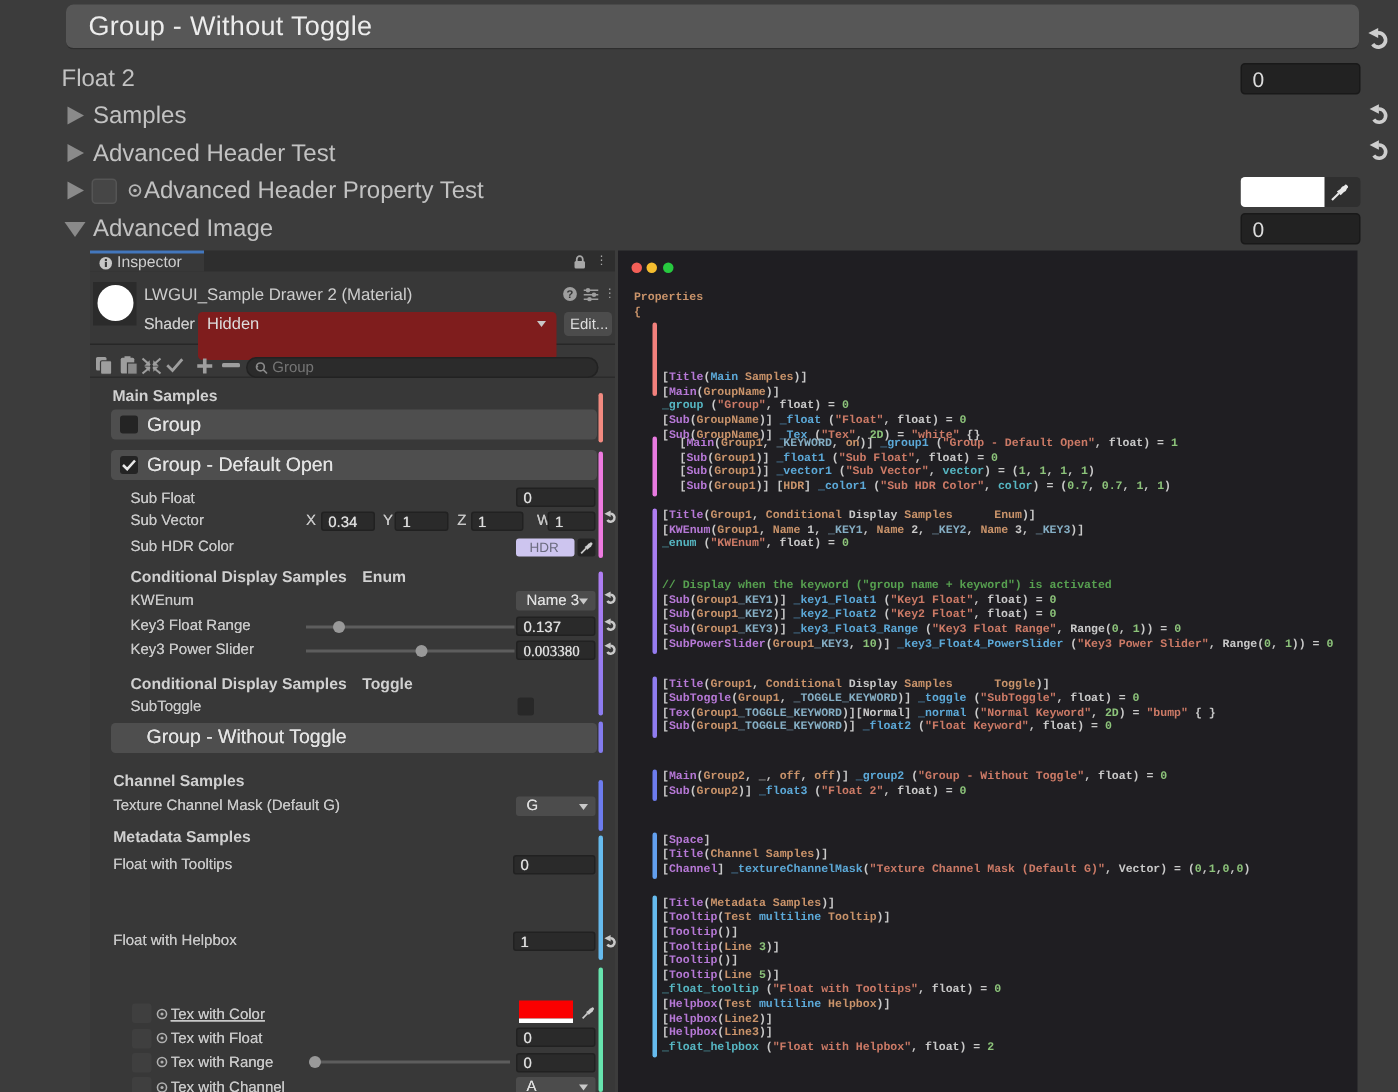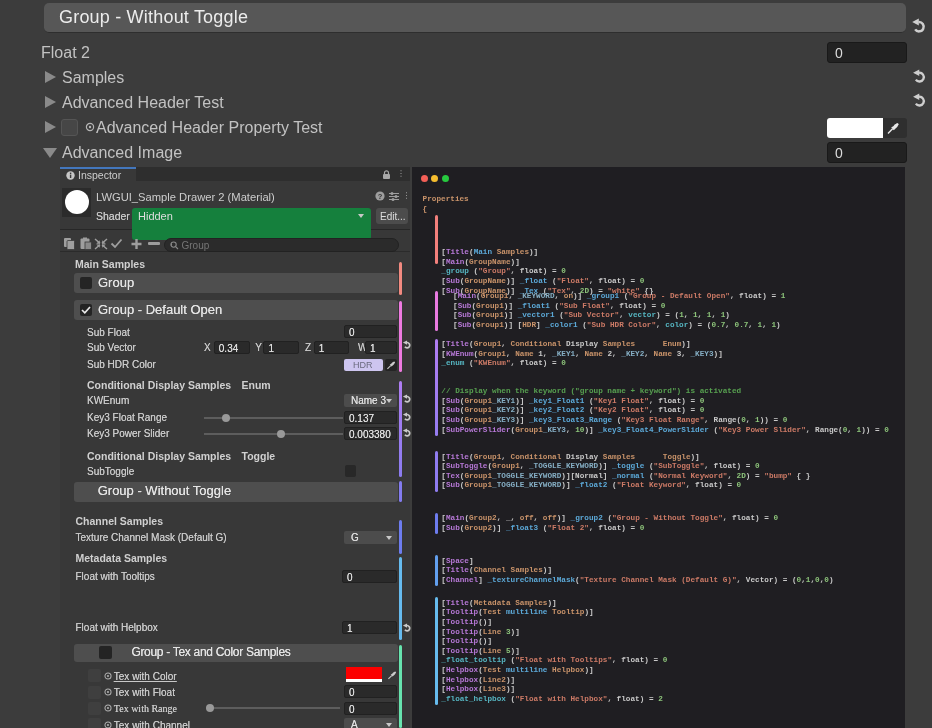--- a/index.html
+++ b/index.html
@@ -114,21 +114,21 @@
   <text x="5" y="7.8" font-size="7.5" font-weight="bold" fill="#333" text-anchor="middle" font-family="Liberation Sans">?</text>
  </svg>
  <svg class="abs" style="left:329px;top:24.5px" width="10" height="9" viewBox="0 0 10 9">
   <path d="M0 1.5 H10 M0 4.5 H10 M0 7.5 H10" stroke="#9e9e9e" stroke-width="1.1"></path>
   <circle cx="3" cy="1.5" r="1.5" fill="#9e9e9e"></circle>
       <circle cx="7" cy="4.5" r="1.5" fill="#9e9e9e"></circle>
       <circle cx="4" cy="7.5" r="1.5" fill="#9e9e9e"></circle>
  </svg>
  <div class="abs" style="left:342.5px;top:24px;color:#a8a8a8;font-size:8px;">⋮</div>
  <div class="abs lbl" style="left:36px;top:42.5px;font-size:10.5px;">Shader</div>
- <div class="abs" style="left:72px;top:41px;width:239px;height:32px;background:#15803d;border-radius:3px;">
+ <div class="abs" style="left:72px;top:41px;width:239px;height:32px;background:#7f1d1d;border-radius:3px;">
    <span class="abs" style="left:6px;top:2px;font-size:11px;color:#dedede;">Hidden</span>
    <div class="darr" style="top:6px;right:7px;"></div>
  </div>
  <div class="abs" style="left:316px;top:41px;width:32px;height:16px;background:#4c4c4c;border-radius:3px;">
    <span class="abs" style="left:4px;top:2.5px;font-size:10px;color:#dedede;">Edit...</span>
  </div>
 
  <div class="abs" style="left:0;top:63px;width:350px;height:22px;border-bottom:1px solid #2b2b2b;box-sizing:border-box;"></div>
  <svg class="abs" style="left:3px;top:70px" width="13" height="13" viewBox="0 0 13 13">
   <rect x="1" y="1" width="7" height="9" rx="1" fill="#9e9e9e"></rect>
@@ -215,21 +215,21 @@
     </div>
  <div class="abs lbl" style="left:27px;top:245px;">Key3 Float Range</div>
  <div class="abs track" style="left:144px;top:249.5px;width:139px;"></div>
  <div class="abs knob" style="left:161.5px;top:246.5px;"></div>
  <div class="abs fld" style="left:284px;top:244px;width:53px;">
       <span>0.137</span>
     </div>
  <div class="abs lbl" style="left:27px;top:261.1px;">Key3 Power Slider</div>
  <div class="abs track" style="left:144px;top:265.6px;width:139px;"></div>
  <div class="abs knob" style="left:217px;top:262.6px;"></div>
- <div class="abs fld" style="left:284px;top:260.1px;width:53px;">
+ <div class="abs fld" style="left:284px;top:260.1px;width:53px;font-family:Liberation Serif, serif;">
       <span>0.003380</span>
     </div>
  <div class="abs bold" style="left:27px;top:282.6px;">Conditional Display Samples</div>
  <div class="abs bold" style="left:181.5px;top:282.6px;">Toggle</div>
  <div class="abs lbl" style="left:27px;top:298.5px;">SubToggle</div>
  <div class="abs ccb" style="left:284.5px;top:298px;width:11.5px;height:11.5px;"></div>
 
  <div class="abs ghdr" style="left:14px;top:315px;height:19.5px;">
    <div class="t" style="left:23.7px;top:0.8px;">Group - Without Toggle</div>
  </div>
@@ -243,24 +243,20 @@
  <div class="abs lbl" style="left:15.5px;top:403.7px;">Float with Tooltips</div>
  <div class="abs fld" style="left:282px;top:402.5px;width:55px;">
       <span>0</span>
     </div>
 
  <div class="abs lbl" style="left:15.5px;top:455px;">Float with Helpbox</div>
  <div class="abs fld" style="left:282px;top:453.5px;width:55px;">
       <span>1</span>
     </div>
 
- <div class="abs ghdr" style="left:14.4px;top:476.6px;height:18.3px;">
-   <div class="gcb" style="left:24.5px;top:2.6px;width:13px;height:13px;"></div>
-   <div class="t" style="left:57px;top:1px;font-size:12px;letter-spacing:-0.3px;">Group - Tex and Color Samples</div>
- </div>
 
  <div class="abs" style="left:28.2px;top:502.2px;width:13px;height:13px;background:#3f3f3f;border-radius:2px;"></div>
  <svg class="abs" style="left:44px;top:504.5px" width="8" height="8" viewBox="0 0 10 10">
   <circle cx="5" cy="5" r="3.8" fill="none" stroke="#b0b0b0" stroke-width="1.3"></circle>
   <circle cx="5" cy="5" r="1.3" fill="#b0b0b0"></circle>
  </svg>
  <div class="abs lbl" style="left:53.8px;top:504.3px;text-decoration:underline;">Tex with Color</div>
  <div class="abs" style="left:285.9px;top:499.5px;width:36.5px;height:12px;background:#fb0000;"></div>
  <div class="abs" style="left:285.9px;top:511.5px;width:36.5px;height:3px;background:#ffffff;"></div>
  <svg class="abs" style="left:326.5px;top:502.5px" width="10" height="10" viewBox="0 0 14 14">
@@ -274,21 +270,21 @@
  </svg>
  <div class="abs lbl" style="left:53.8px;top:519.8px;">Tex with Float</div>
  <div class="abs fld" style="left:284px;top:518.3px;width:53px;">
       <span>0</span>
     </div>
  <div class="abs" style="left:28.2px;top:535px;width:13px;height:13px;background:#3f3f3f;border-radius:2px;"></div>
  <svg class="abs" style="left:44px;top:537.3px" width="8" height="8" viewBox="0 0 10 10">
   <circle cx="5" cy="5" r="3.8" fill="none" stroke="#b0b0b0" stroke-width="1.3"></circle>
   <circle cx="5" cy="5" r="1.3" fill="#b0b0b0"></circle>
  </svg>
- <div class="abs lbl" style="left:53.8px;top:536.2px;font-family:Liberation Serif, serif;">Tex with Range</div>
+ <div class="abs lbl" style="left:53.8px;top:536.2px;">Tex with Range</div>
  <div class="abs track" style="left:146px;top:540.2px;width:134px;"></div>
  <div class="abs knob" style="left:145.5px;top:537.2px;"></div>
  <div class="abs fld" style="left:284px;top:534.7px;width:53px;">
       <span>0</span>
     </div>
  <div class="abs" style="left:28.2px;top:551.4px;width:13px;height:13px;background:#3f3f3f;border-radius:2px;"></div>
  <svg class="abs" style="left:44px;top:553.7px" width="8" height="8" viewBox="0 0 10 10">
   <circle cx="5" cy="5" r="3.8" fill="none" stroke="#b0b0b0" stroke-width="1.3"></circle>
   <circle cx="5" cy="5" r="1.3" fill="#b0b0b0"></circle>
  </svg>

